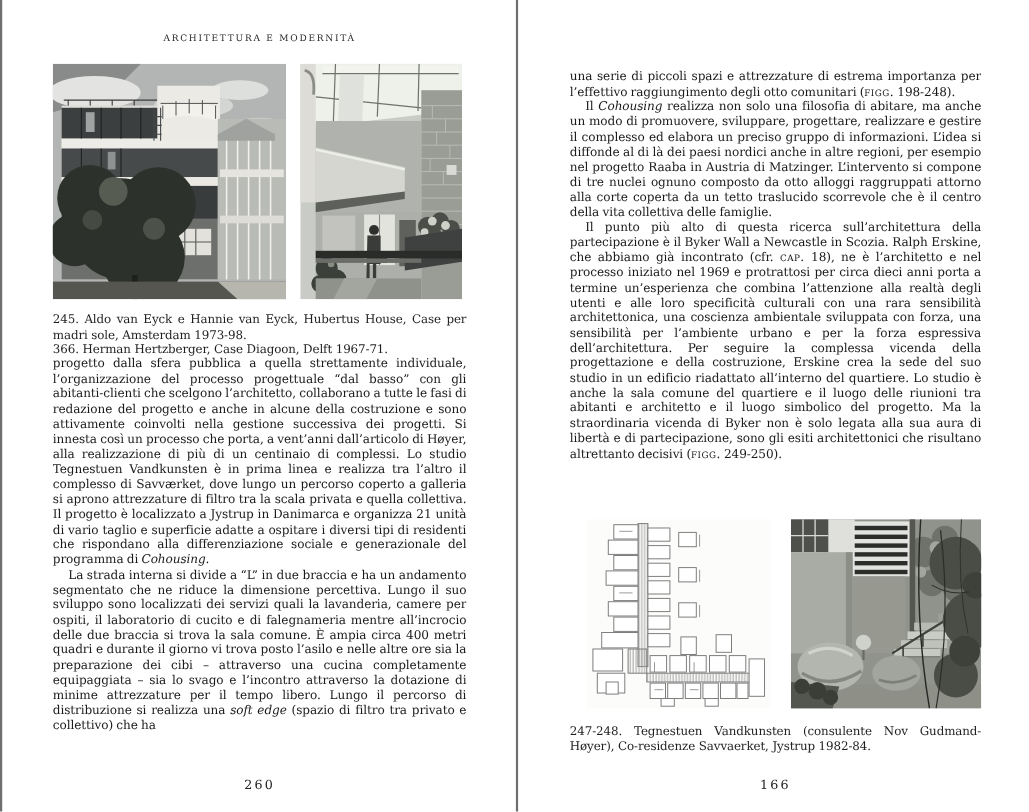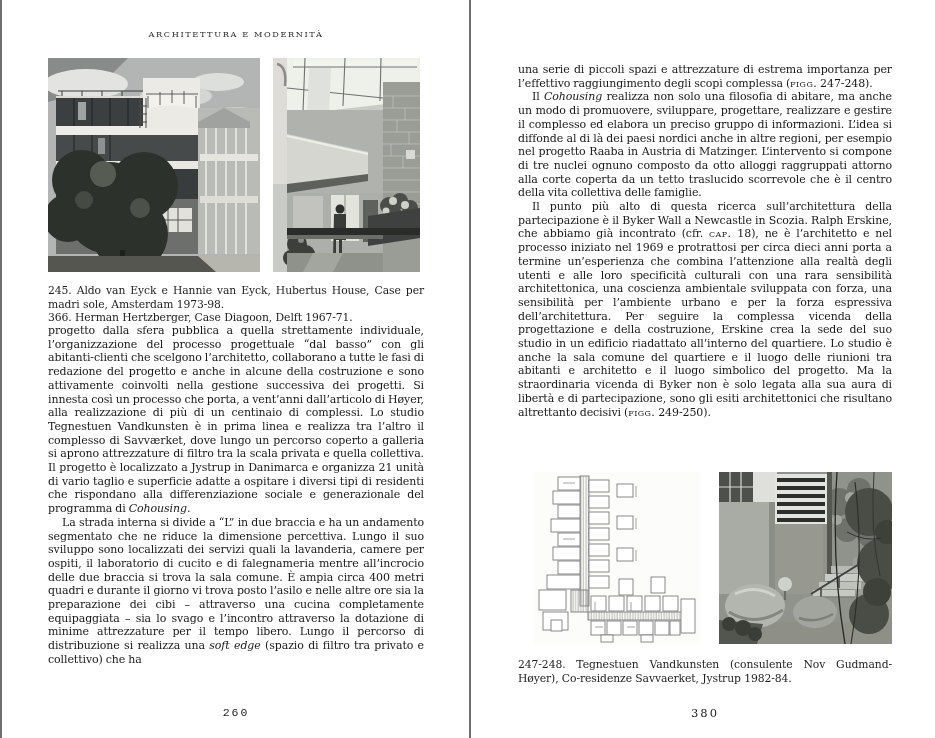--- a/index.html
+++ b/index.html
@@ -39,21 +39,21 @@
   .pleft .bodytext{left:48px;top:324px;width:376px;height:360px;}
   .pright .bodytext{left:47px;top:63px;width:374px;height:404px;}
   .bodytext p{margin:0;}
   .bodytext p.ind{text-indent:14px;}
   .seg-italic{font-style:italic;}
   .seg-sc{font-variant:small-caps;letter-spacing:0.4px;}
   .folio{
     position:absolute;top:706px;text-align:center;font-size:11.5px;
     letter-spacing:2px;color:#222;
   }
-  .pleft .folio{left:48px;width:376px;font-family:Liberation Mono, monospace;}
+  .pleft .folio{left:48px;width:376px;}
   .pright .folio{left:47px;width:374px;}
 </style>
 </head>
 <body>
 
 <div class="spread">
   <div class="edge-line left"></div>
   <div class="edge-line gutter"></div>
 
   <section class="page pleft">
@@ -217,21 +217,21 @@
       <p class="cont"><span>progetto dalla sfera pubblica a quella strettamente individuale, l’organizzazione del processo progettuale “dal basso” con gli abitanti-clienti che scelgono l’architetto, collaborano a tutte le fasi di redazione del progetto e anche in alcune della costruzione e sono attivamente coinvolti nella gestione successiva dei progetti. Si innesta così un processo che porta, a vent’anni dall’articolo di Høyer, alla realizzazione di più di un centinaio di complessi. Lo studio Tegnestuen Vandkunsten è in prima linea e realizza tra l’altro il complesso di Savværket, dove lungo un percorso coperto a galleria si aprono attrezzature di filtro tra la scala privata e quella collettiva. Il progetto è localizzato a Jystrup in Danimarca e organizza 21 unità di vario taglio e superficie adatte a ospitare i diversi tipi di residenti che rispondano alla differenziazione sociale e generazionale del programma di </span><span class="seg-italic">Cohousing</span><span>.</span></p>
       <p class="ind"><span>La strada interna si divide a “L” in due braccia e ha un andamento segmentato che ne riduce la dimensione percettiva. Lungo il suo sviluppo sono localizzati dei servizi quali la lavanderia, camere per ospiti, il laboratorio di cucito e di falegnameria mentre all’incrocio delle due braccia si trova la sala comune. È ampia circa 400 metri quadri e durante il giorno vi trova posto l’asilo e nelle altre ore sia la preparazione dei cibi – attraverso una cucina completamente equipaggiata – sia lo svago e l’incontro attraverso la dotazione di minime attrezzature per il tempo libero. Lungo il percorso di distribuzione si realizza una </span><span class="seg-italic">soft edge</span><span> (spazio di filtro tra privato e collettivo) che ha</span></p>
     </div>
 
     <div class="folio">260</div>
   </section>
 
   <section class="page pright">
 
     <div class="bodytext">
-      <p class="cont"><span>una serie di piccoli spazi e attrezzature di estrema importanza per l’effettivo raggiungimento degli scopi complessa (</span><span class="seg-sc">figg.</span><span> 247-248).</span></p>
+      <p class="cont"><span>una serie di piccoli spazi e attrezzature di estrema importanza per l’effettivo raggiungimento degli otto comunitari (</span><span class="seg-sc">figg.</span><span> 198-248).</span></p>
       <p class="ind"><span>Il </span><span class="seg-italic">Cohousing</span><span> realizza non solo una filosofia di abitare, ma anche un modo di promuovere, sviluppare, progettare, realizzare e gestire il complesso ed elabora un preciso gruppo di informazioni. L’idea si diffonde al di là dei paesi nordici anche in altre regioni, per esempio nel progetto Raaba in Austria di Matzinger. L’intervento si compone di tre nuclei ognuno composto da otto alloggi raggruppati attorno alla corte coperta da un tetto traslucido scorrevole che è il centro della vita collettiva delle famiglie.</span></p>
       <p class="ind"><span>Il punto più alto di questa ricerca sull’architettura della partecipazione è il Byker Wall a Newcastle in Scozia. Ralph Erskine, che abbiamo già incontrato (cfr. </span><span class="seg-sc">cap.</span><span> 18), ne è l’architetto e nel processo iniziato nel 1969 e protrattosi per circa dieci anni porta a termine un’esperienza che combina l’attenzione alla realtà degli utenti e alle loro specificità culturali con una rara sensibilità architettonica, una coscienza ambientale sviluppata con forza, una sensibilità per l’ambiente urbano e per la forza espressiva dell’architettura. Per seguire la complessa vicenda della progettazione e della costruzione, Erskine crea la sede del suo studio in un edificio riadattato all’interno del quartiere. Lo studio è anche la sala comune del quartiere e il luogo delle riunioni tra abitanti e architetto e il luogo simbolico del progetto. Ma la straordinaria vicenda di Byker non è solo legata alla sua aura di libertà e di partecipazione, sono gli esiti architettonici che risultano altrettanto decisivi (</span><span class="seg-sc">figg.</span><span> 249-250).</span></p>
     </div>
 
     <svg id="fig247" class="fig" width="167" height="172" viewBox="0 0 167 172">
       <defs>
         <pattern id="hatchv" width="2.6" height="4" patternUnits="userSpaceOnUse">
           <line x1="1" y1="0" x2="1" y2="4" stroke="#9b9b9b" stroke-width="0.8"></line>
         </pattern>
       </defs>
@@ -362,15 +362,15 @@
       <path d="M118,0 q-6,90 8,172" stroke="#262824" stroke-width="1.3" fill="none"></path>
       <path d="M136,10 q10,80 -4,162" stroke="#2b2d29" stroke-width="1.1" fill="none"></path>
       <path d="M155,0 q-4,60 6,104" stroke="#30322e" stroke-width="0.9" fill="none"></path>
       <path d="M128,60 q18,10 34,6" stroke="#2b2d29" stroke-width="0.9" fill="none"></path>
     </svg>
 
     <div class="caption">
       <p>247-248. Tegnestuen Vandkunsten (consulente Nov Gudmand-Høyer), Co-residenze Savvaerket, Jystrup 1982-84.</p>
     </div>
 
-    <div class="folio">380</div>
+    <div class="folio">166</div>
   </section>
 </div>
 
 </body></html>

